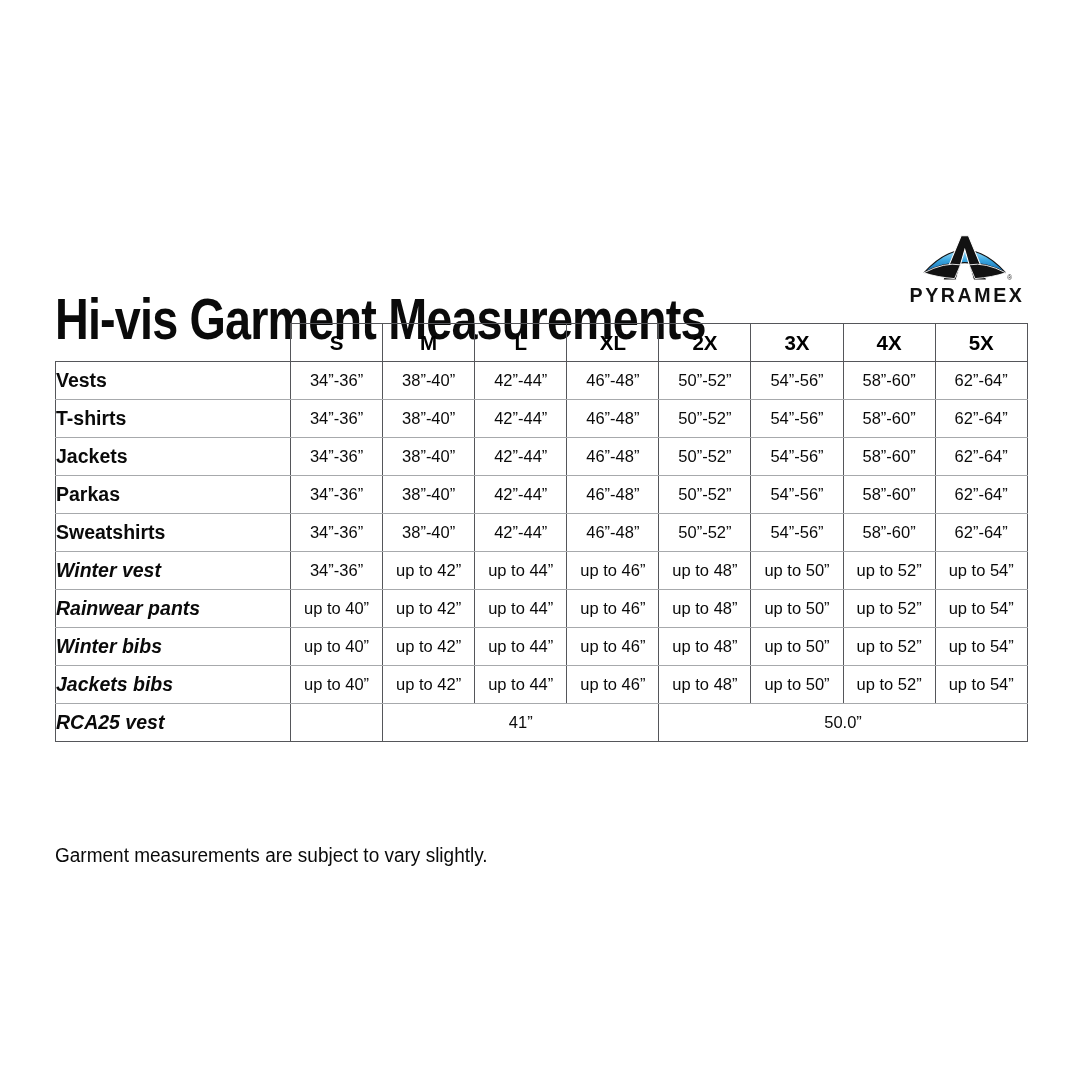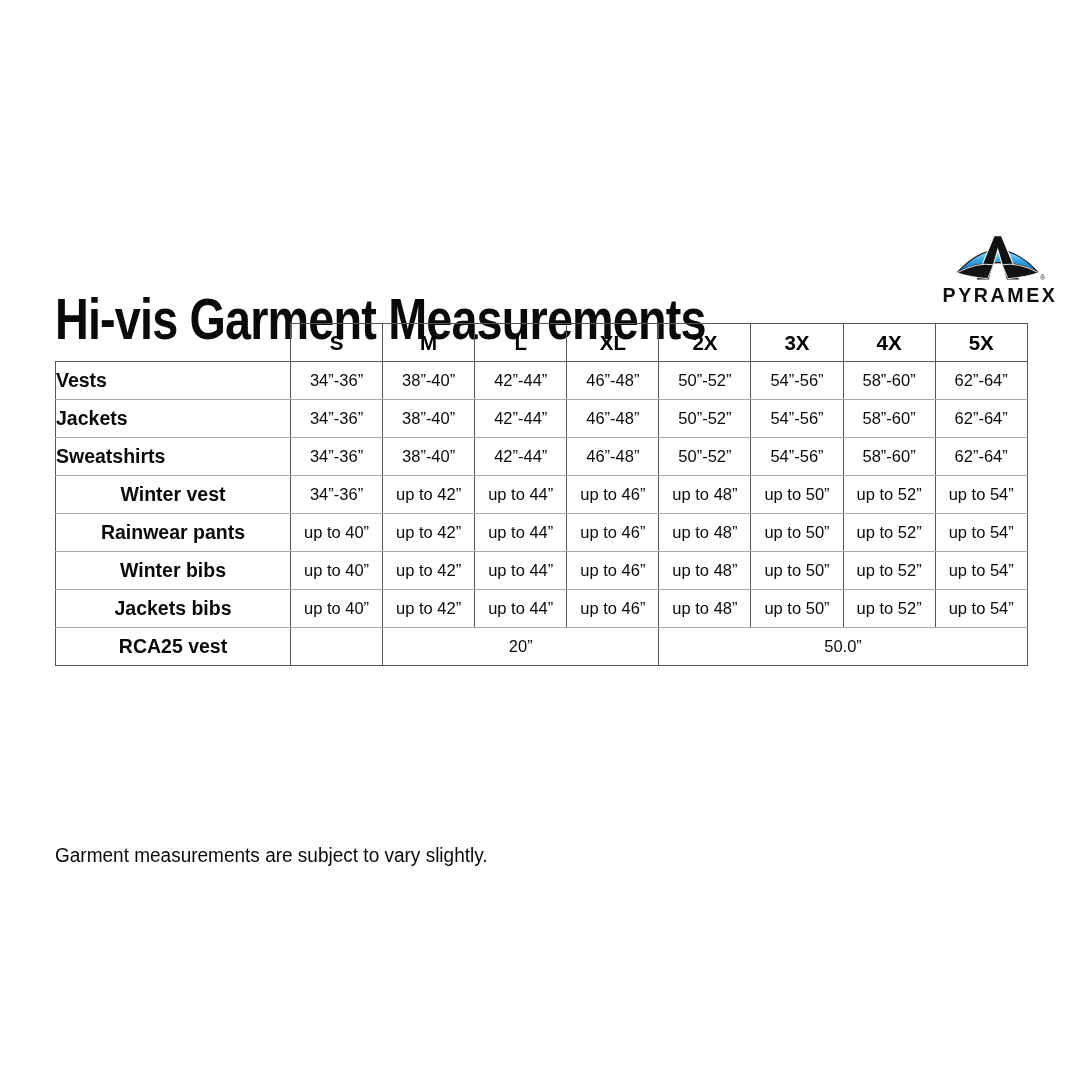--- a/index.html
+++ b/index.html
@@ -6,21 +6,21 @@
   body{
     width:1080px;height:1080px;background:#ffffff;overflow:hidden;position:relative;
     font-family:"Liberation Sans","DejaVu Sans",sans-serif;color:#000;
   }
   .page-title{
     position:absolute;left:55px;top:248px;
     font-size:57px;font-weight:bold;letter-spacing:-1px;white-space:nowrap;
     transform:scaleX(0.82);transform-origin:left top;color:#0a0a0a;
   }
   
-  .logo{position:absolute;left:936px;top:235px;width:128px;text-align:center;}
+  .logo{position:absolute;left:903px;top:235px;width:128px;text-align:center;}
   .logo .mark{display:block;margin:0 auto;}
   .logo .brand{
     display:block;margin-top:1px;font-size:20px;font-weight:bold;letter-spacing:2.6px;
     color:#111;transform:scaleX(0.98);transform-origin:center top;white-space:nowrap;
   }
   
   table.sizes{
     position:absolute;left:55px;top:323px;width:972px;
     border-collapse:collapse;table-layout:fixed;
   }
@@ -36,21 +36,21 @@
   table.sizes th.corner{border:none;background:transparent;}
   table.sizes td{
     border-left:1px solid var(--bdark);border-right:1px solid var(--bdark);
     border-bottom:1px solid var(--blight);border-top:1px solid var(--blight);
   }
   table.sizes tbody tr:first-child td{border-top:1px solid var(--bdark);}
   table.sizes tbody tr:last-child td{border-bottom:1px solid var(--bdark);}
   td.label{
     text-align:left;padding-left:12px;font-size:19.5px;font-weight:bold;color:#0a0a0a;
   }
-  td.label.it{text-align:center;}
+  td.label.it{font-style:italic;}
   td.val{text-align:center;font-size:16.5px;color:#0a0a0a;}
   .footnote{
     position:absolute;left:55px;top:824px;font-size:20px;color:#0a0a0a;
     transform:scaleX(0.95);transform-origin:left top;white-space:nowrap;
   }
 </style>
 </head>
 <body style="--bdark: #55565a; --blight: #a7a9ac;">
 
 <h1 class="page-title">Hi-vis Garment Measurements</h1>
@@ -109,21 +109,43 @@
         <td class="val" colspan="1">34”-36”</td>
         <td class="val" colspan="1">38”-40”</td>
         <td class="val" colspan="1">42”-44”</td>
         <td class="val" colspan="1">46”-48”</td>
         <td class="val" colspan="1">50”-52”</td>
         <td class="val" colspan="1">54”-56”</td>
         <td class="val" colspan="1">58”-60”</td>
         <td class="val" colspan="1">62”-64”</td>
       </tr>
       <tr>
+        <td class="label">T-shirts</td>
+        <td class="val" colspan="1">34”-36”</td>
+        <td class="val" colspan="1">38”-40”</td>
+        <td class="val" colspan="1">42”-44”</td>
+        <td class="val" colspan="1">46”-48”</td>
+        <td class="val" colspan="1">50”-52”</td>
+        <td class="val" colspan="1">54”-56”</td>
+        <td class="val" colspan="1">58”-60”</td>
+        <td class="val" colspan="1">62”-64”</td>
+      </tr>
+      <tr>
         <td class="label">Jackets</td>
+        <td class="val" colspan="1">34”-36”</td>
+        <td class="val" colspan="1">38”-40”</td>
+        <td class="val" colspan="1">42”-44”</td>
+        <td class="val" colspan="1">46”-48”</td>
+        <td class="val" colspan="1">50”-52”</td>
+        <td class="val" colspan="1">54”-56”</td>
+        <td class="val" colspan="1">58”-60”</td>
+        <td class="val" colspan="1">62”-64”</td>
+      </tr>
+      <tr>
+        <td class="label">Parkas</td>
         <td class="val" colspan="1">34”-36”</td>
         <td class="val" colspan="1">38”-40”</td>
         <td class="val" colspan="1">42”-44”</td>
         <td class="val" colspan="1">46”-48”</td>
         <td class="val" colspan="1">50”-52”</td>
         <td class="val" colspan="1">54”-56”</td>
         <td class="val" colspan="1">58”-60”</td>
         <td class="val" colspan="1">62”-64”</td>
       </tr>
       <tr>
@@ -177,19 +199,19 @@
         <td class="val" colspan="1">up to 44”</td>
         <td class="val" colspan="1">up to 46”</td>
         <td class="val" colspan="1">up to 48”</td>
         <td class="val" colspan="1">up to 50”</td>
         <td class="val" colspan="1">up to 52”</td>
         <td class="val" colspan="1">up to 54”</td>
       </tr>
       <tr>
         <td class="label it">RCA25 vest</td>
         <td class="val" colspan="1"></td>
-        <td class="val" colspan="3">20”</td>
+        <td class="val" colspan="3">41”</td>
         <td class="val" colspan="4">50.0”</td>
       </tr>
     </tbody>
 </table>
 
 <p class="footnote">Garment measurements are subject to vary slightly.</p>
 
 </body></html>

